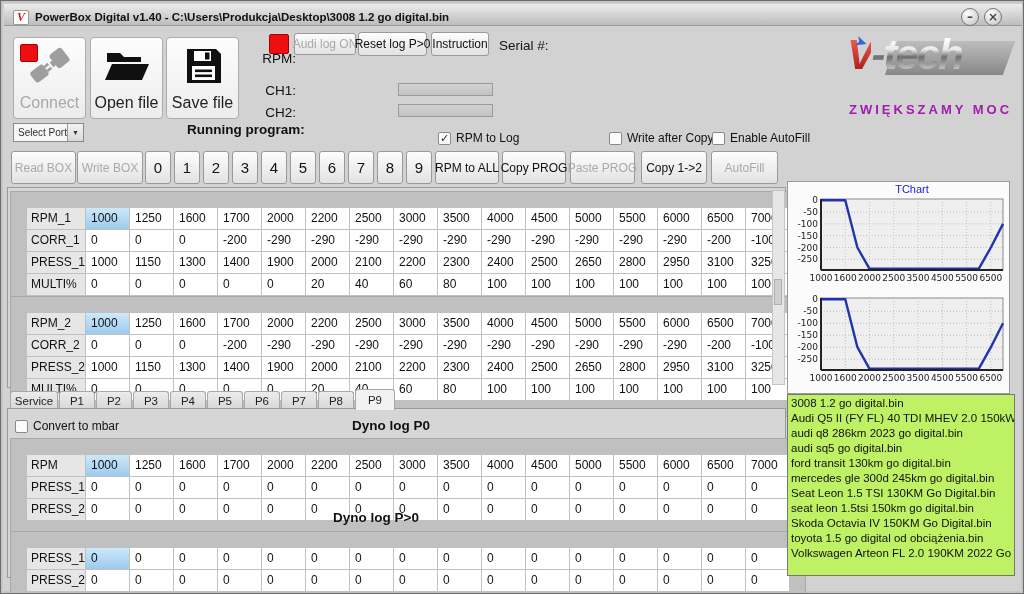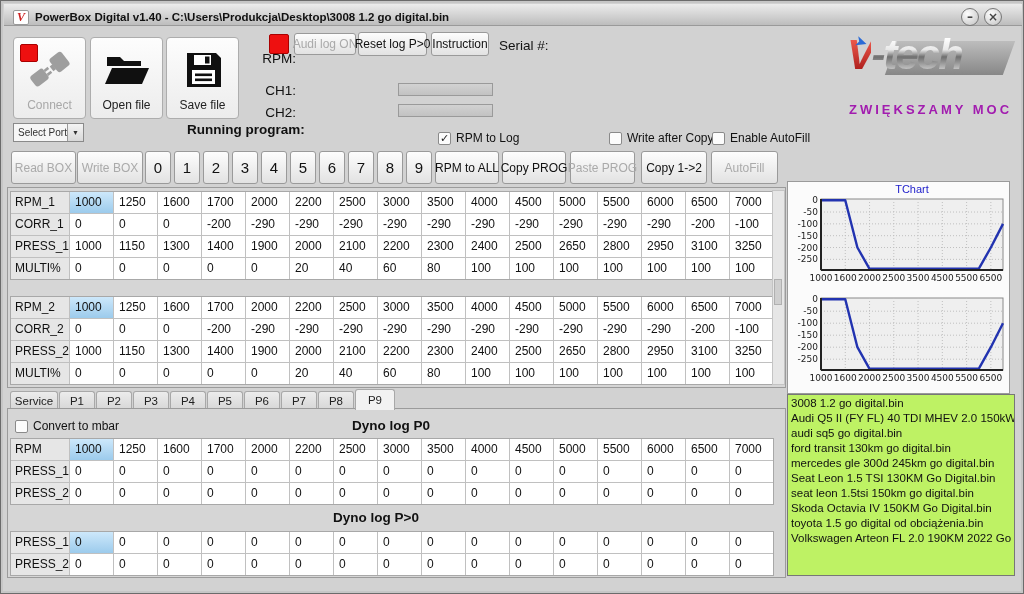--- a/index.html
+++ b/index.html
@@ -14,21 +14,21 @@
   #appicon{left:9px;top:6px;width:16px;height:15px;background:#fff;border:1px solid #999;
     border-radius:2px;color:#c22;font:italic bold 12px/13px "Liberation Serif",serif;text-align:center;}
   #apptitle{left:31px;top:7px;font-size:11.5px;font-weight:bold;color:#111;white-space:nowrap;}
   .winbtn{width:18px;height:18px;border-radius:50%;border:1px solid #777;top:4px;
     background:radial-gradient(circle at 35% 30%,#fdfdfd,#c2c2c2);color:#444;
     font:bold 12px/16px "DejaVu Sans",sans-serif;text-align:center;cursor:default;}
   
   .bigbtn{width:73px;height:82px;background:linear-gradient(#fdfdfd,#ececec);
     border:1px solid #adadad;border-radius:4px;display:flex;flex-direction:column;
     align-items:center;justify-content:flex-end;padding-bottom:6px;}
-  .bigbtn .blabel{font-size:12px;color:#222;margin-top:4px;}
+  .bigbtn .blabel{font-size:16px;color:#222;margin-top:4px;}
   .bigbtn.disabled .blabel{color:#a8a8a8;}
   .redsq{background:#ee1010;border:1px solid #a00;border-radius:2px;}
   
   .btn{background:linear-gradient(#fdfdfd,#e2e2e2);border:1px solid #9a9a9a;border-radius:3px;
     font-size:12px;color:#111;display:flex;align-items:center;justify-content:center;white-space:nowrap;}
   .btn.disabled{color:#aaa;}
   .digit{font-size:15px;}
   
   .lbl{font-size:13.5px;color:#111;white-space:nowrap;}
   .lbl.b{font-weight:bold;}
@@ -41,21 +41,21 @@
   .cblabel{font-size:12px;color:#111;white-space:nowrap;}
   
   #selport{left:12px;top:122px;width:71px;height:19px;background:#f6f6f6;border:1px solid #8a8a8a;
     display:flex;align-items:center;}
   #selport .sptext{flex:1;font-size:10px;color:#333;padding-left:4px;}
   #selport .sparrow{width:16px;height:17px;background:linear-gradient(#f4f4f4,#d8d8d8);
     border-left:1px solid #9a9a9a;font-size:7px;color:#333;display:flex;align-items:center;justify-content:center;}
   
   .panel{border:1px solid #9b9b9b;background:#d6d6d6;}
   
-  .dtable{display:grid;grid-auto-rows:21px;gap:1px;background:#c0c0c0;padding:0;
+  .dtable{display:grid;grid-auto-rows:21px;gap:1px;background:#c0c0c0;padding:16px;
     border:1px solid #a8a8a8;width:max-content;}
   .dtable .rlabel{background:#e6e6e6;font-size:12px;color:#111;padding:3px 0 0 4px;}
   .dtable .cell{background:#fff;font-size:12px;color:#111;padding:3px 0 0 5px;}
   .dtable .cell.sel{background:linear-gradient(#cde8fb,#9ccbec);}
   
   #tabbar{left:9px;top:388px;height:21px;display:flex;gap:1px;align-items:flex-end;}
   #tabbar .tab{width:36px;height:19px;background:linear-gradient(#ececec,#d6d6d6);
     border:1px solid #a8a8a8;border-bottom:none;border-radius:3px 3px 0 0;
     font-size:11.5px;color:#222;display:flex;align-items:center;justify-content:center;}
   #tabbar .tab:first-child{width:48px;}
@@ -509,20 +509,21 @@
       <line x1="201.86666666666667" y1="5" x2="201.86666666666667" y2="77" stroke="#bfbfbf" stroke-dasharray="1,2"></line>
       <text x="201.86666666666667" y="88" text-anchor="middle" class="tick">6500</text>
       <polyline points="32,6.2 44.13333333333333,6.2 56.266666666666666,6.2 68.4,54.2 80.53333333333333,75.8 92.66666666666666,75.8 104.8,75.8 116.93333333333334,75.8 129.06666666666666,75.8 141.2,75.8 153.33333333333331,75.8 165.46666666666667,75.8 177.6,75.8 189.73333333333332,75.8 201.86666666666667,54.2 214,30.2" fill="none" stroke="#2233b0" stroke-width="2.4" stroke-linejoin="round"></polyline>
       <line x1="32" y1="5" x2="32" y2="77" stroke="#222" stroke-width="2"></line>
       <line x1="32" y1="77" x2="214" y2="77" stroke="#222" stroke-width="2"></line>
     </svg>
 
   <div id="filelist" class="abs">
       <div class="fitem">3008 1.2 go digital.bin</div>
       <div class="fitem">Audi Q5 II (FY FL) 40 TDI MHEV 2.0 150kW 204KM (</div>
+      <div class="fitem">audi q8 286km 2023 go digital.bin</div>
       <div class="fitem">audi sq5 go digital.bin</div>
       <div class="fitem">ford transit 130km go digital.bin</div>
       <div class="fitem">mercedes gle 300d 245km go digital.bin</div>
       <div class="fitem">Seat Leon 1.5 TSI 130KM Go Digital.bin</div>
       <div class="fitem">seat leon 1.5tsi 150km go digital.bin</div>
       <div class="fitem">Skoda Octavia IV 150KM Go Digital.bin</div>
       <div class="fitem">toyota 1.5 go digital od obciążenia.bin</div>
       <div class="fitem">Volkswagen Arteon FL 2.0 190KM 2022 Go Digital Au</div>
     </div>
 

